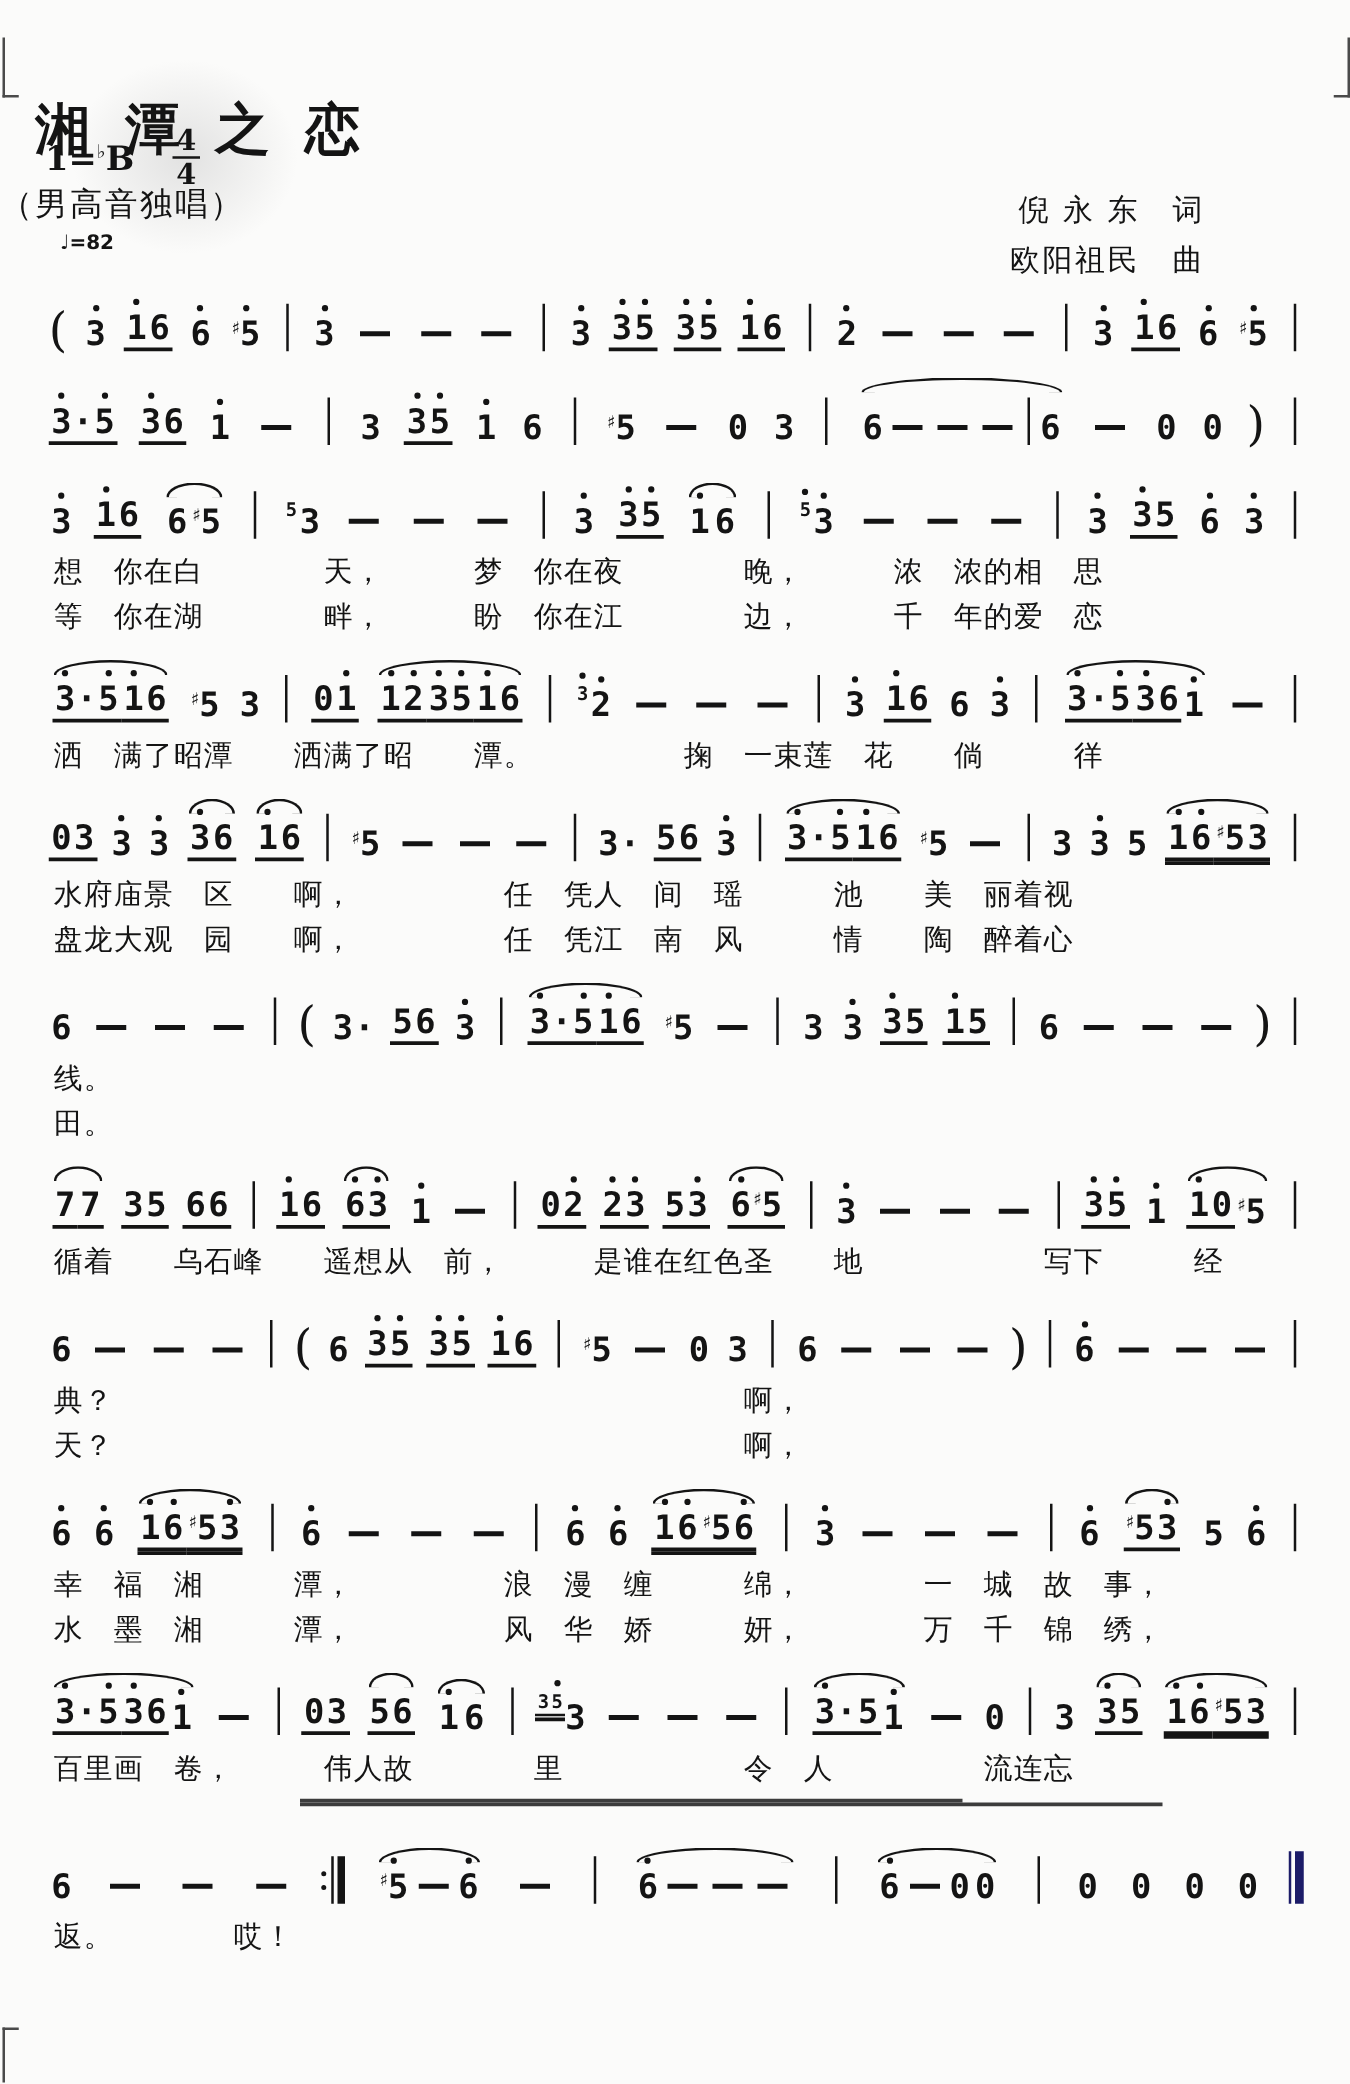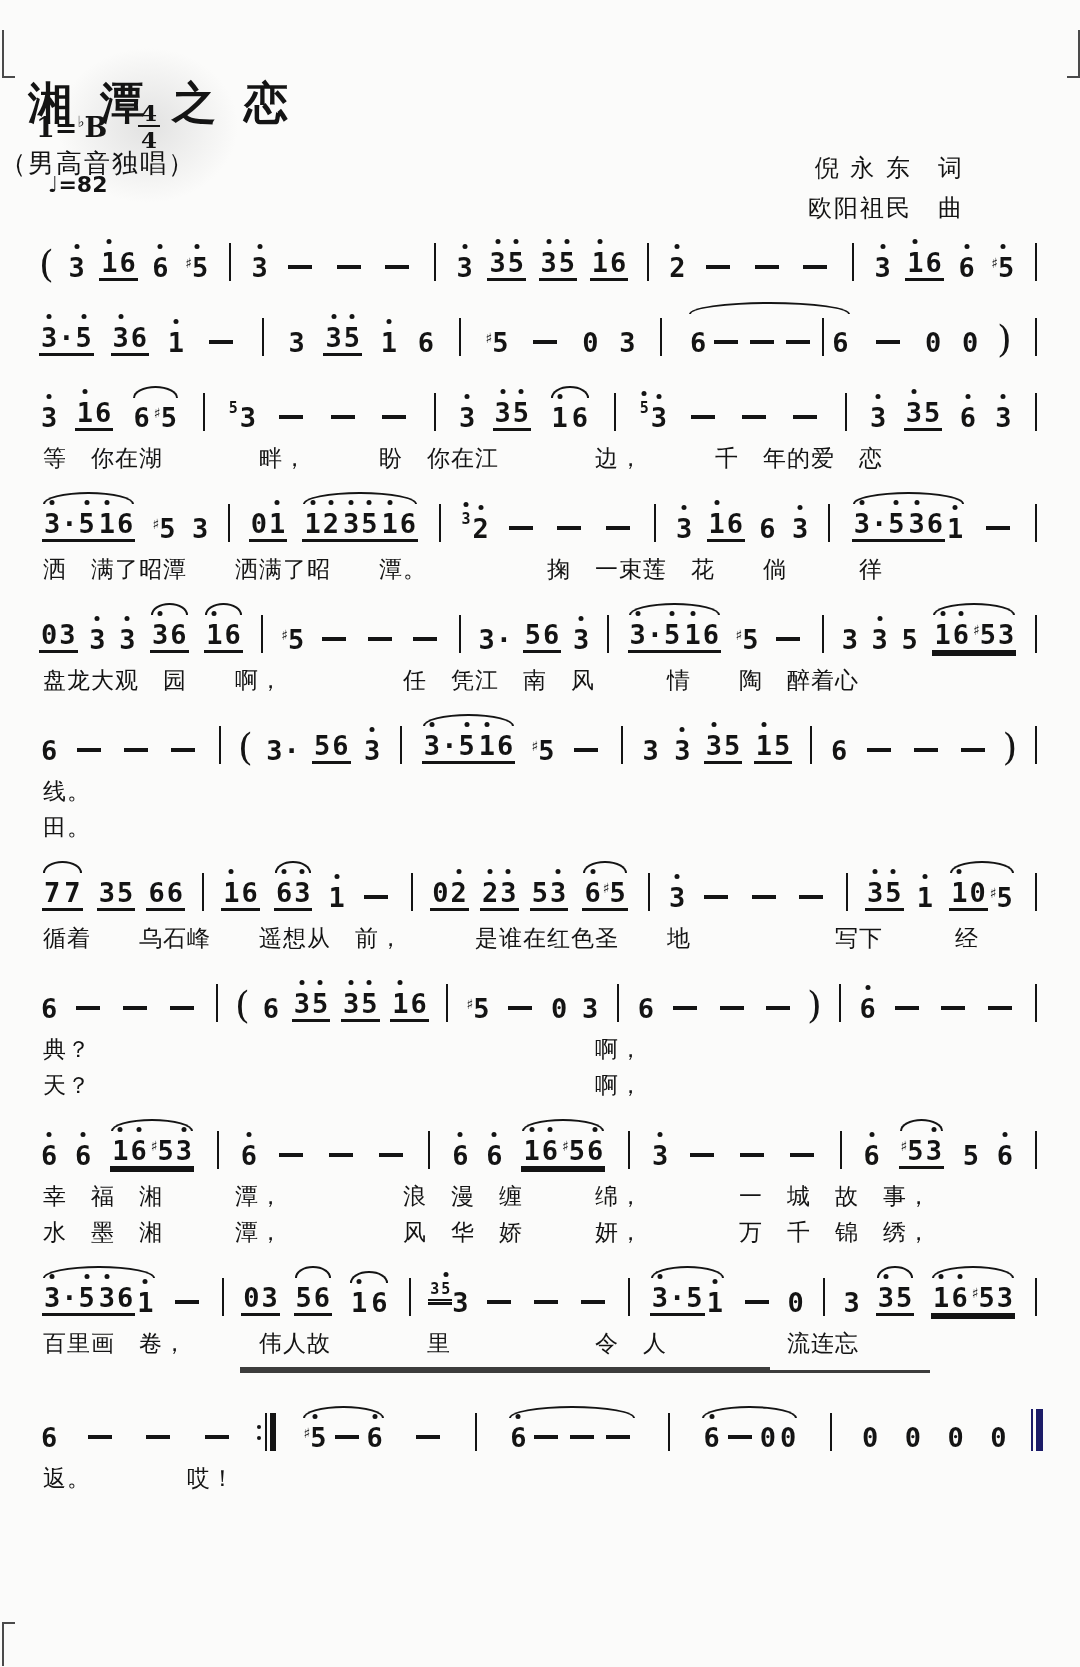--- a/index.html
+++ b/index.html
@@ -20,21 +20,21 @@
   .title{position:absolute;left:0;right:0;top:74px;margin:0;text-align:left;
     font-family:"DejaVu Serif",serif;font-size:44px;font-weight:700;letter-spacing:28px;text-indent:28px;}
   .subtitle{position:absolute;left:0;right:0;top:146px;text-align:left;
     font-family:Liberation Serif, serif;font-size:26px;letter-spacing:2px;}
   .keysig{position:absolute;left:36px;top:112px;font-family:"DejaVu Serif",serif;
     font-size:27px;font-weight:700;}
   .keysig sup{font-size:15px;vertical-align:10px;}
   .meter{position:absolute;left:138px;top:100px;display:inline-flex;flex-direction:column;
     align-items:center;font-family:"DejaVu Serif",serif;font-size:23px;font-weight:700;line-height:1.1;}
   .meter .mt{border-bottom:2px solid #141414;padding:0 3px;}
-  .tempo{position:absolute;left:48px;top:172px;font-size:22px;font-weight:700;}
+  .tempo{position:absolute;left:48px;top:184px;font-size:16px;font-weight:700;}
   .credits{position:absolute;right:116px;top:148px;text-align:right;
     font-family:"DejaVu Serif",serif;font-size:24px;line-height:40px;letter-spacing:2px;}
   
   .sheet{position:absolute;left:35px;right:33px;top:222px;}
   .system{margin-bottom:7px;}
   .mline{display:flex;align-items:flex-end;justify-content:space-between;
     padding:21px 4px 9px 4px;min-height:66px;box-sizing:border-box;}
   .tok{display:inline-flex;align-items:flex-end;padding:0 1px;position:relative;}
   .u1{border-bottom:3px solid #141414;padding-bottom:2px;}
   .u2{border-bottom:3px solid #141414;padding-bottom:2px;position:relative;}
@@ -288,20 +288,21 @@
             <span class="ch">5</span>
           </span>
           <span class="tok">
             <span class="ch">6<span class="dt"></span></span>
           </span>
           <span class="tok">
             <span class="ch">3<span class="dt"></span></span>
           </span>
           <span class="bl"></span>
         </div>
+        <div class="lyr">想　你在白　　　　天，　　　梦　你在夜　　　　晚，　　　浓　浓的相　思</div>
         <div class="lyr">等　你在湖　　　　畔，　　　盼　你在江　　　　边，　　　千　年的爱　恋</div>
       </div>
       <div class="system">
         <div class="mline">
           <span class="slur">
             <span class="tok u1">
               <span class="ch">3<span class="dt"></span></span>
               <span class="ch aug">·</span>
               <span class="ch">5<span class="dt"></span></span>
             </span>
@@ -455,20 +456,21 @@
               <span class="ch">1<span class="dt"></span></span>
               <span class="ch">6<span class="dt"></span></span>
             </span>
             <span class="tok u2">
               <span class="ch"><span class="shp">♯</span>5</span>
               <span class="ch">3</span>
             </span>
           </span>
           <span class="bl"></span>
         </div>
+        <div class="lyr">水府庙景　区　　啊，　　　　　任　凭人　间　瑶　　　池　　美　丽着视</div>
         <div class="lyr">盘龙大观　园　　啊，　　　　　任　凭江　南　风　　　情　　陶　醉着心</div>
       </div>
       <div class="system">
         <div class="mline">
           <span class="tok">
             <span class="ch">6</span>
           </span>
           <span class="dash"></span>
           <span class="dash"></span>
           <span class="dash"></span>

